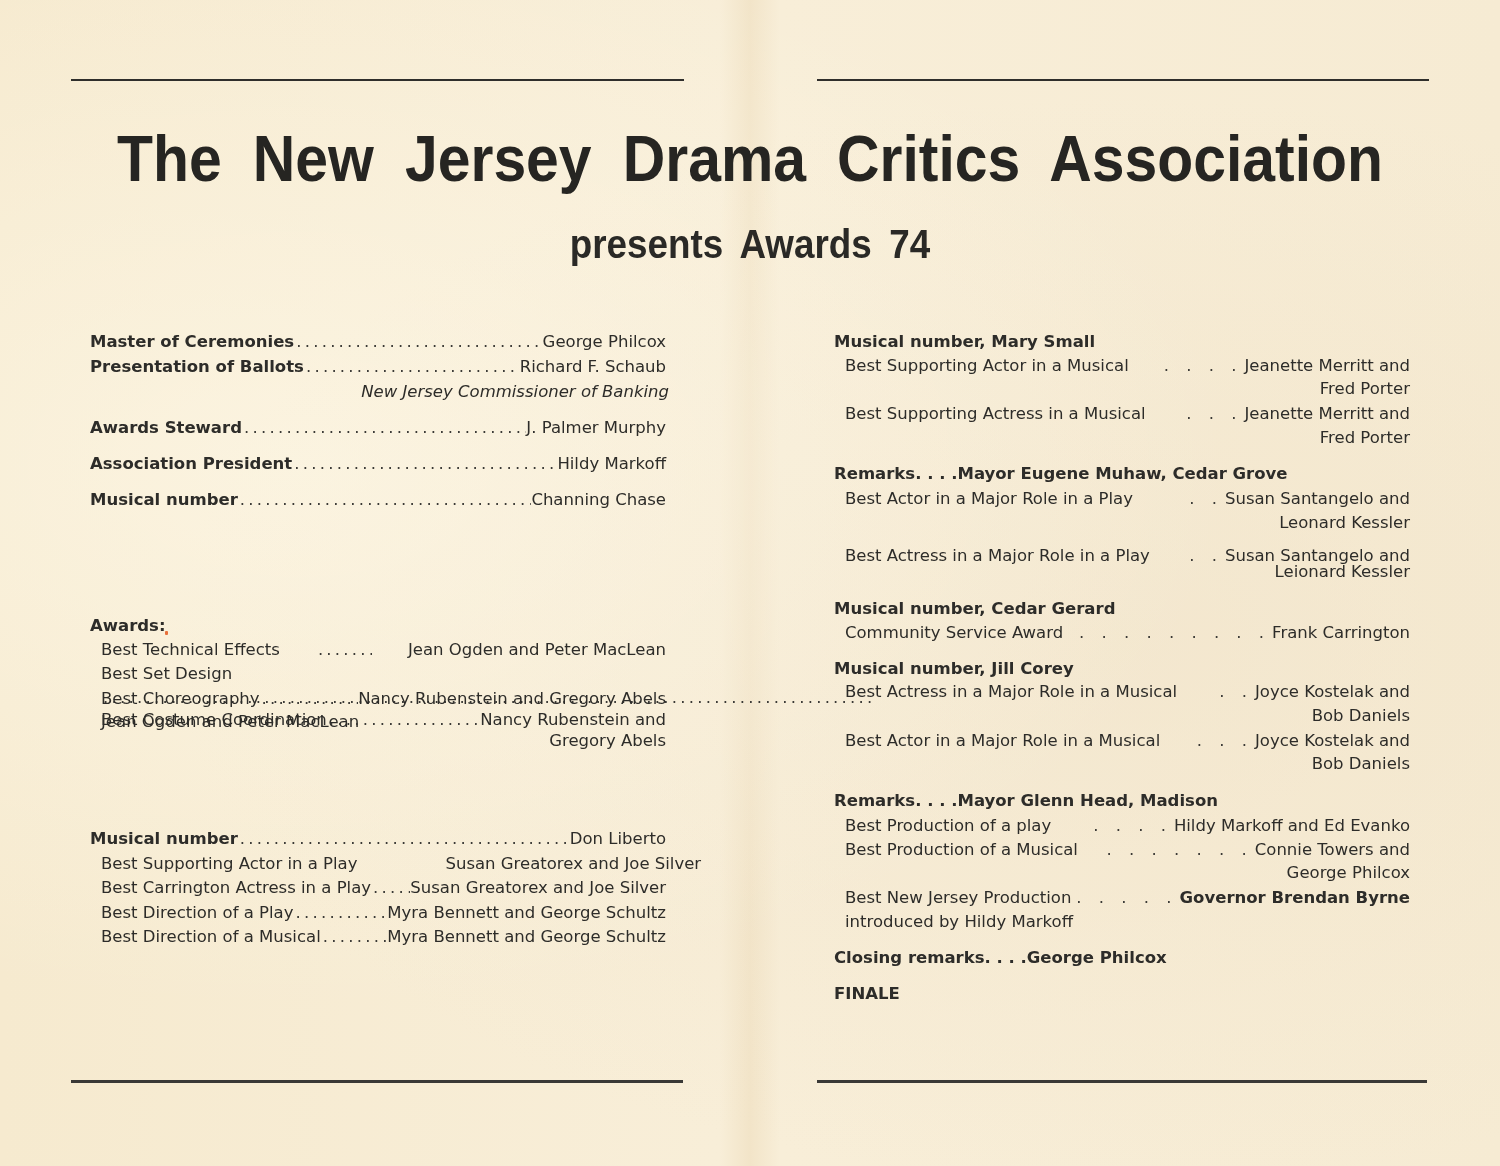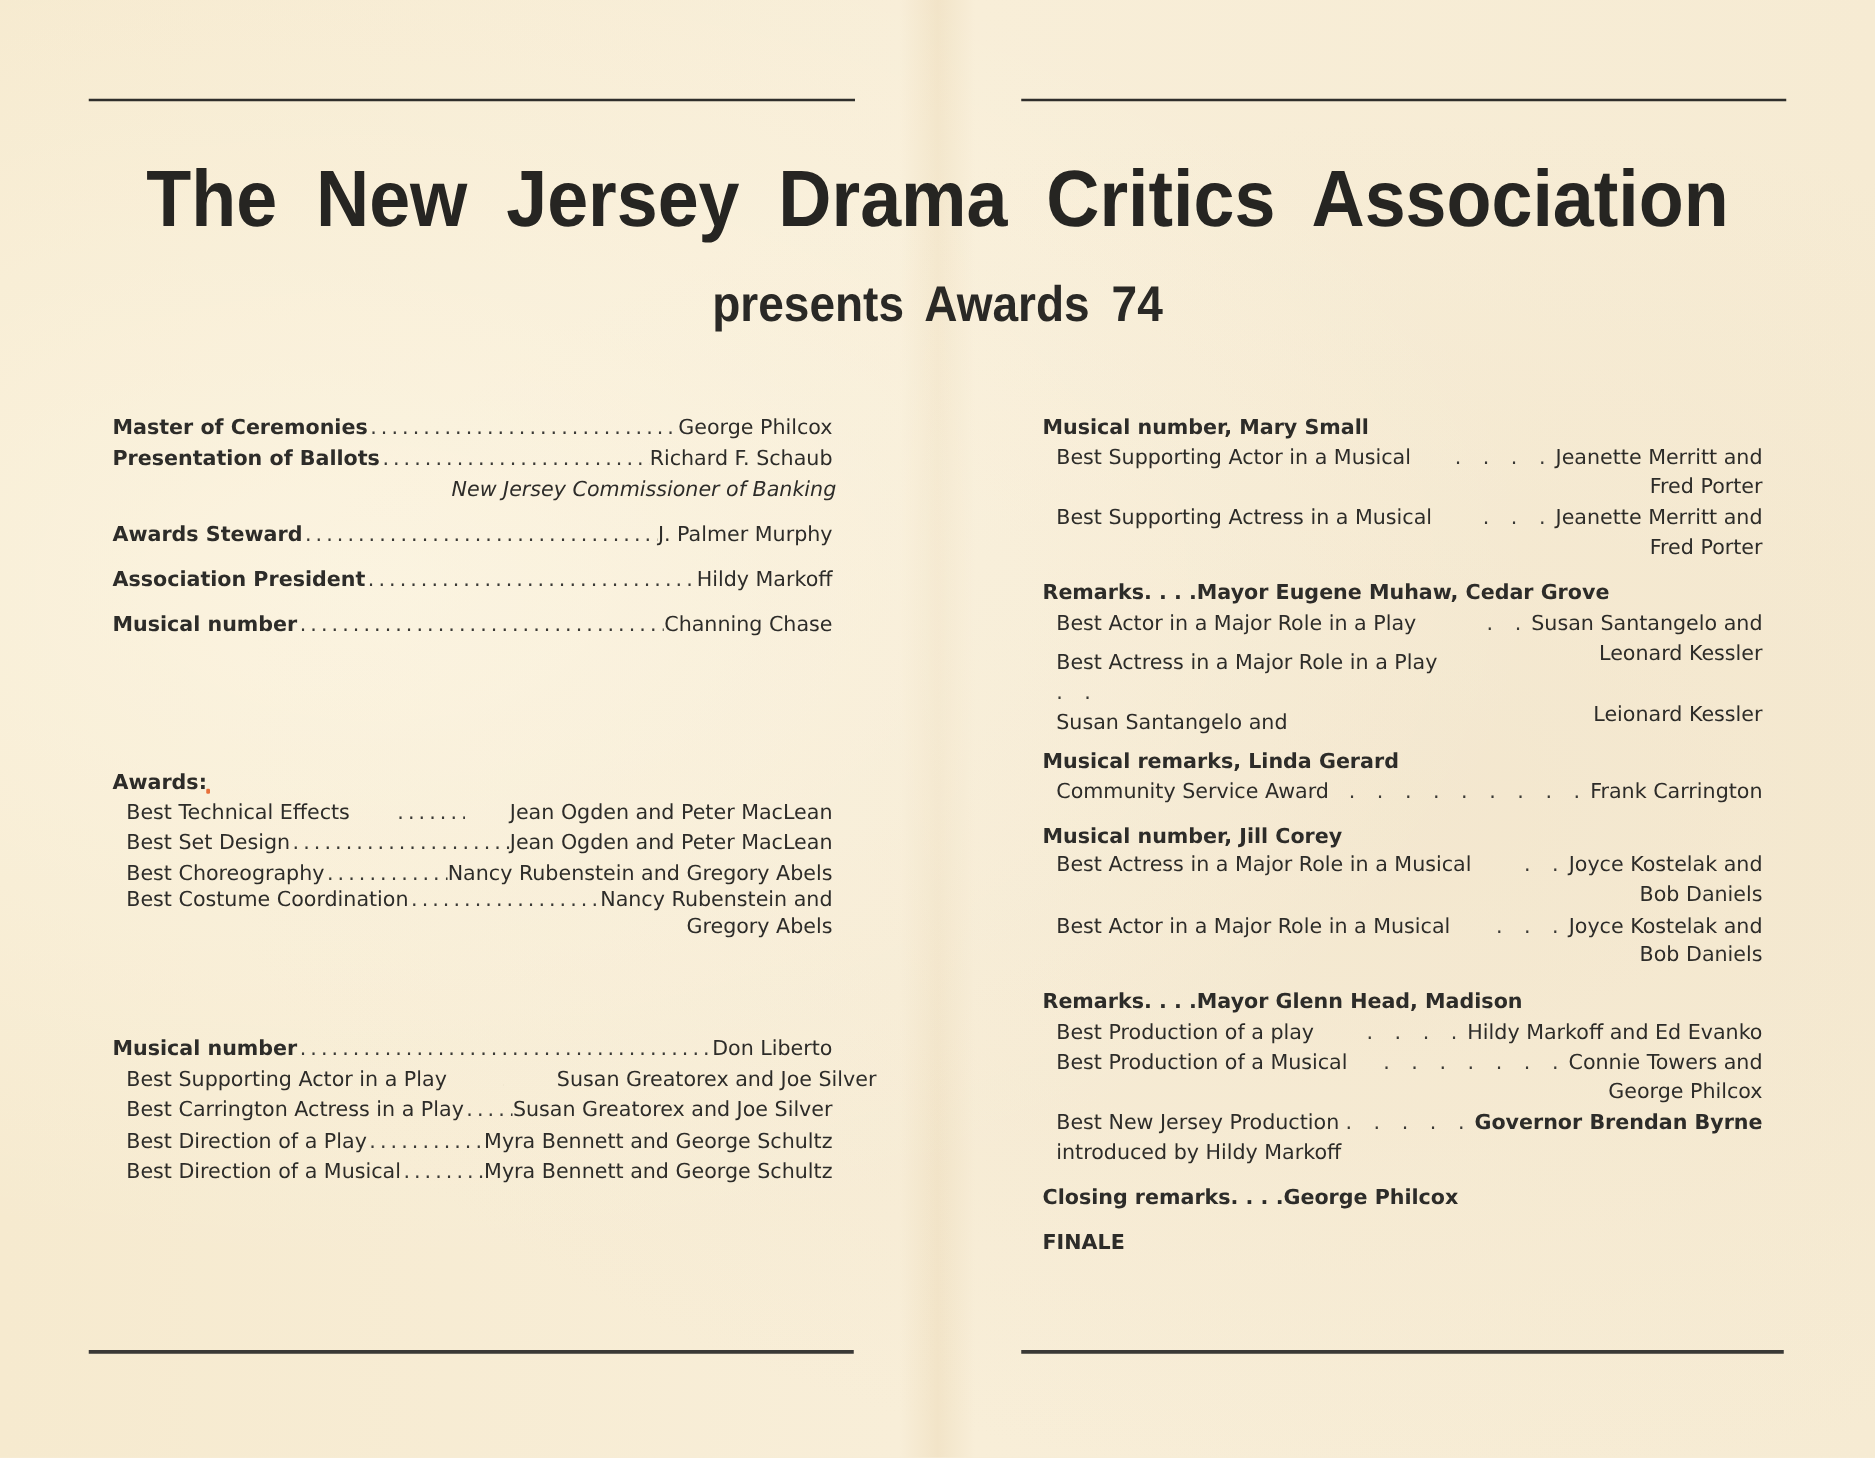--- a/index.html
+++ b/index.html
@@ -168,21 +168,21 @@
     <span class="val">Channing Chase</span>
   </div>
 
   <div class="head" style="top:284px;">Awards:</div>
 
   <div class="line indent" style="top:308px;gap:36px;">
     <span class="lbl">Best Technical Effects</span>
     <span class="dots"></span>
     <span class="val">Jean Ogden and Peter MacLean</span>
   </div>
-  <div class="line indent" style="top:332px;">
+  <div class="line indent" style="top:332px;flex-direction:column;">
     <span class="lbl">Best Set Design</span>
     <span class="dots"></span>
     <span class="val">Jean Ogden and Peter MacLean</span>
   </div>
   <div class="line indent" style="top:357px;">
     <span class="lbl">Best Choreography</span>
     <span class="dots"></span>
     <span class="val">Nancy Rubenstein and Gregory Abels</span>
   </div>
   <div class="line indent" style="top:378px;">
@@ -235,28 +235,28 @@
   </div>
   <div class="cont" style="top:96px;">Fred Porter</div>
 
   <div class="head" style="top:132px;">Remarks. . . .Mayor Eugene Muhaw, Cedar Grove</div>
   <div class="line indent" style="top:157px;">
     <span class="lbl">Best Actor in a Major Role in a Play</span>
     <span class="sp-dots">. .</span>
     <span class="val">Susan Santangelo and</span>
   </div>
   <div class="cont" style="top:181px;">Leonard Kessler</div>
-  <div class="line indent" style="top:188px;flex-direction:column;">
+  <div class="line indent" style="top:214px;">
     <span class="lbl">Best Actress in a Major Role in a Play</span>
     <span class="sp-dots">. .</span>
     <span class="val">Susan Santangelo and</span>
   </div>
   <div class="cont" style="top:230px;">Leionard Kessler</div>
 
-  <div class="head" style="top:267px;">Musical remarks, Linda Gerard</div>
+  <div class="head" style="top:267px;">Musical number, Cedar Gerard</div>
   <div class="line indent" style="top:291px;">
     <span class="lbl">Community Service Award</span>
     <span class="sp-dots">. . . . . . . . .</span>
     <span class="val">Frank Carrington</span>
   </div>
 
   <div class="head" style="top:327px;">Musical number, Jill Corey</div>
   <div class="line indent" style="top:350px;">
     <span class="lbl">Best Actress in a Major Role in a Musical</span>
     <span class="sp-dots">. .</span>

